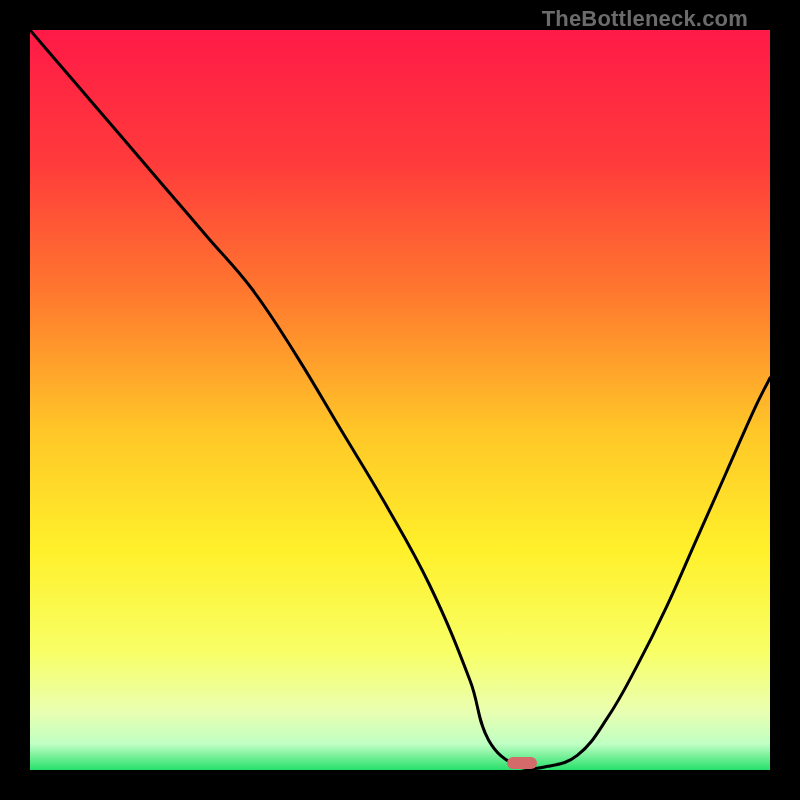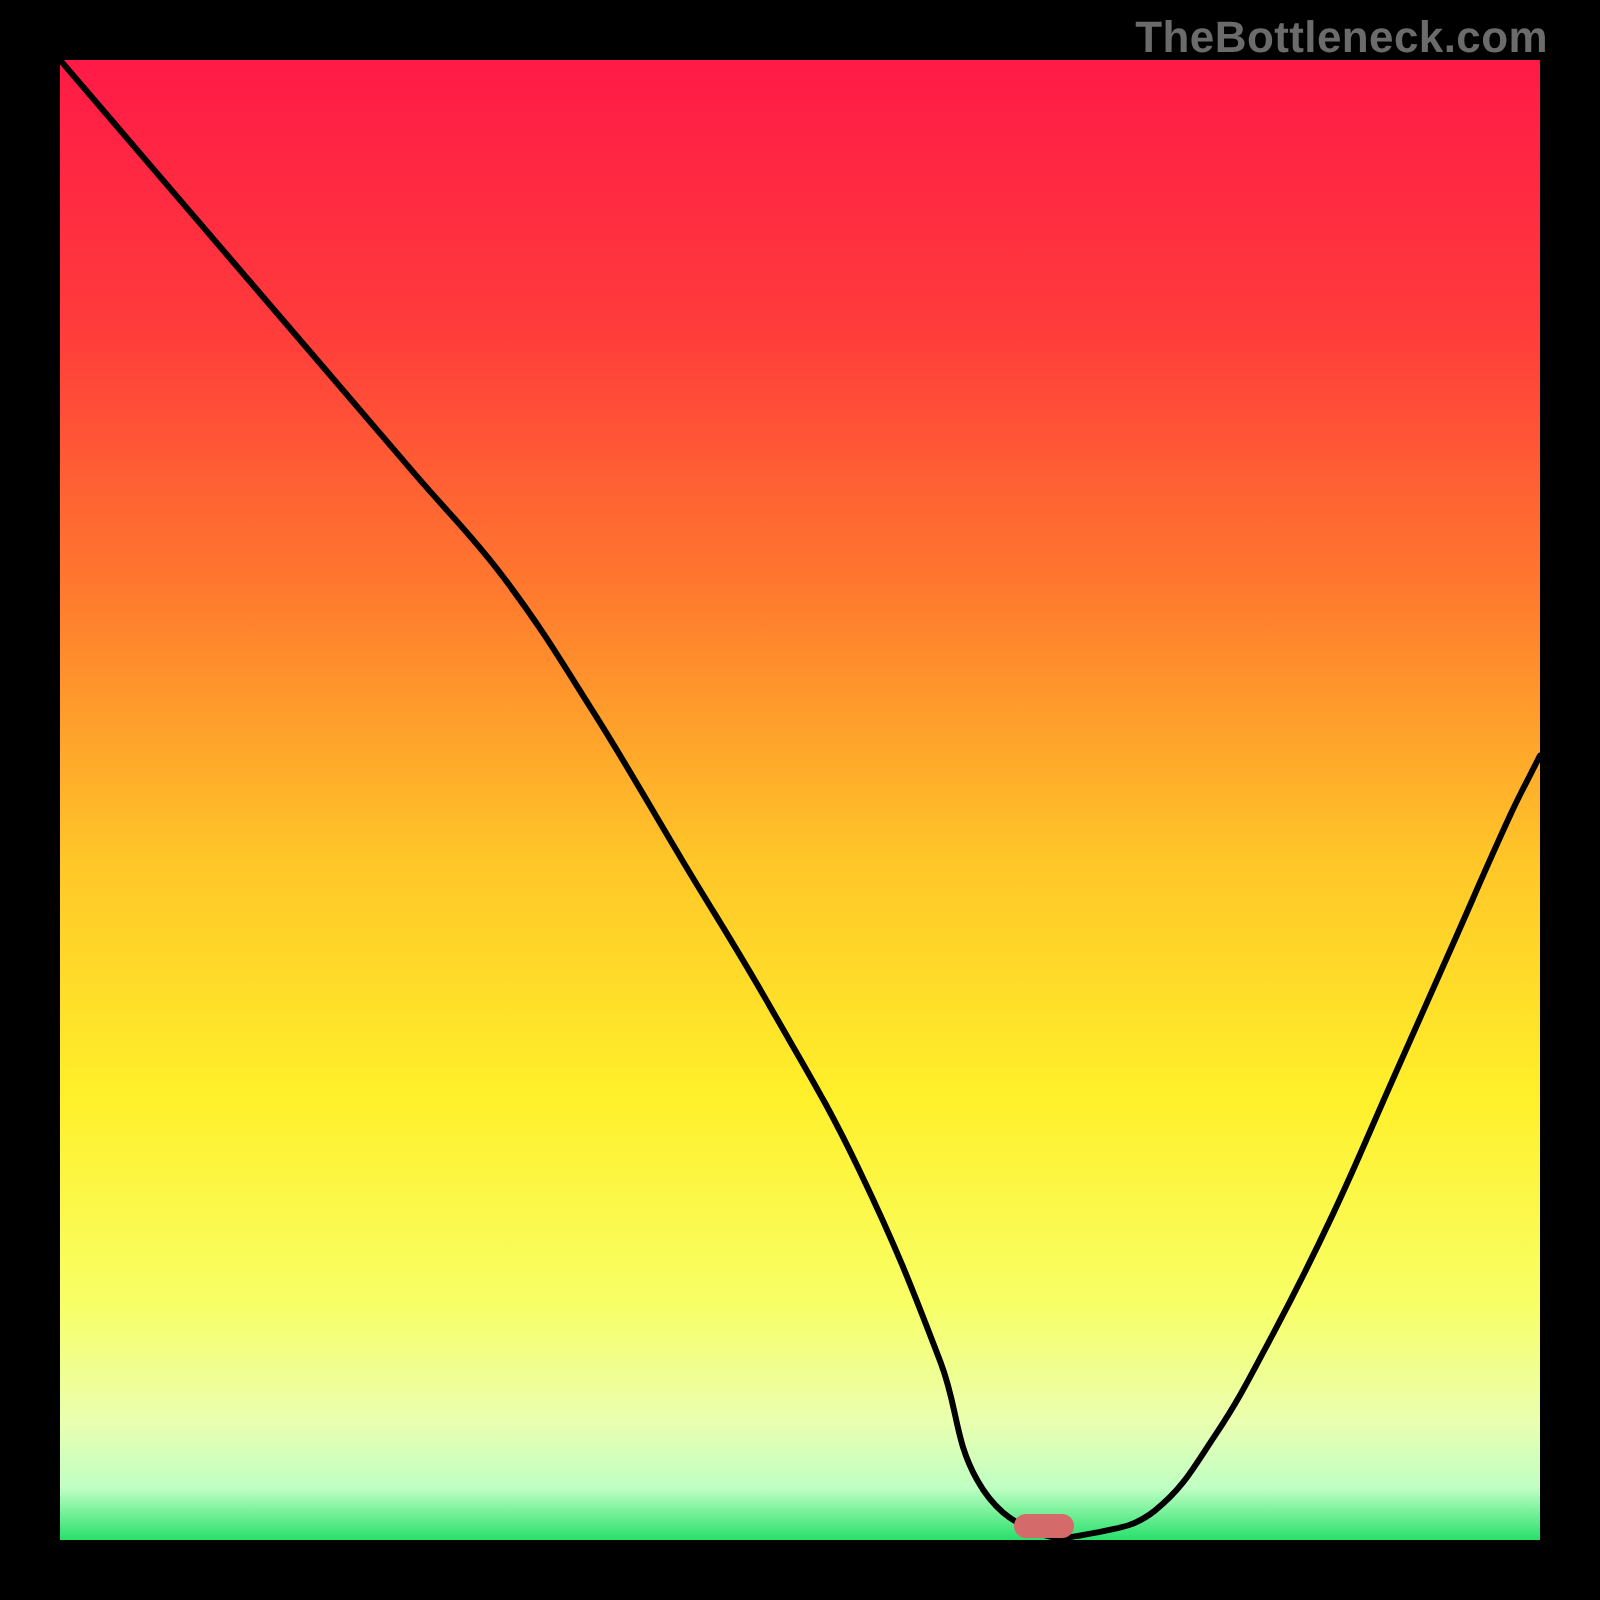--- a/index.html
+++ b/index.html
@@ -34,21 +34,21 @@
   .curve-svg {
     position: absolute;
     left: 0;
     top: 0;
     width: 100%;
     height: 100%;
   }
   .watermark {
     position: absolute;
     top: 6px;
-    right: 26px;
+    right: 52px;
     font-family: Arial, Helvetica, sans-serif;
     font-size: 22px;
     font-weight: 600;
     color: #6b6b6b;
     letter-spacing: 0.2px;
   }
   .marker {
     position: absolute;
     width: 30px;
     height: 12px;

